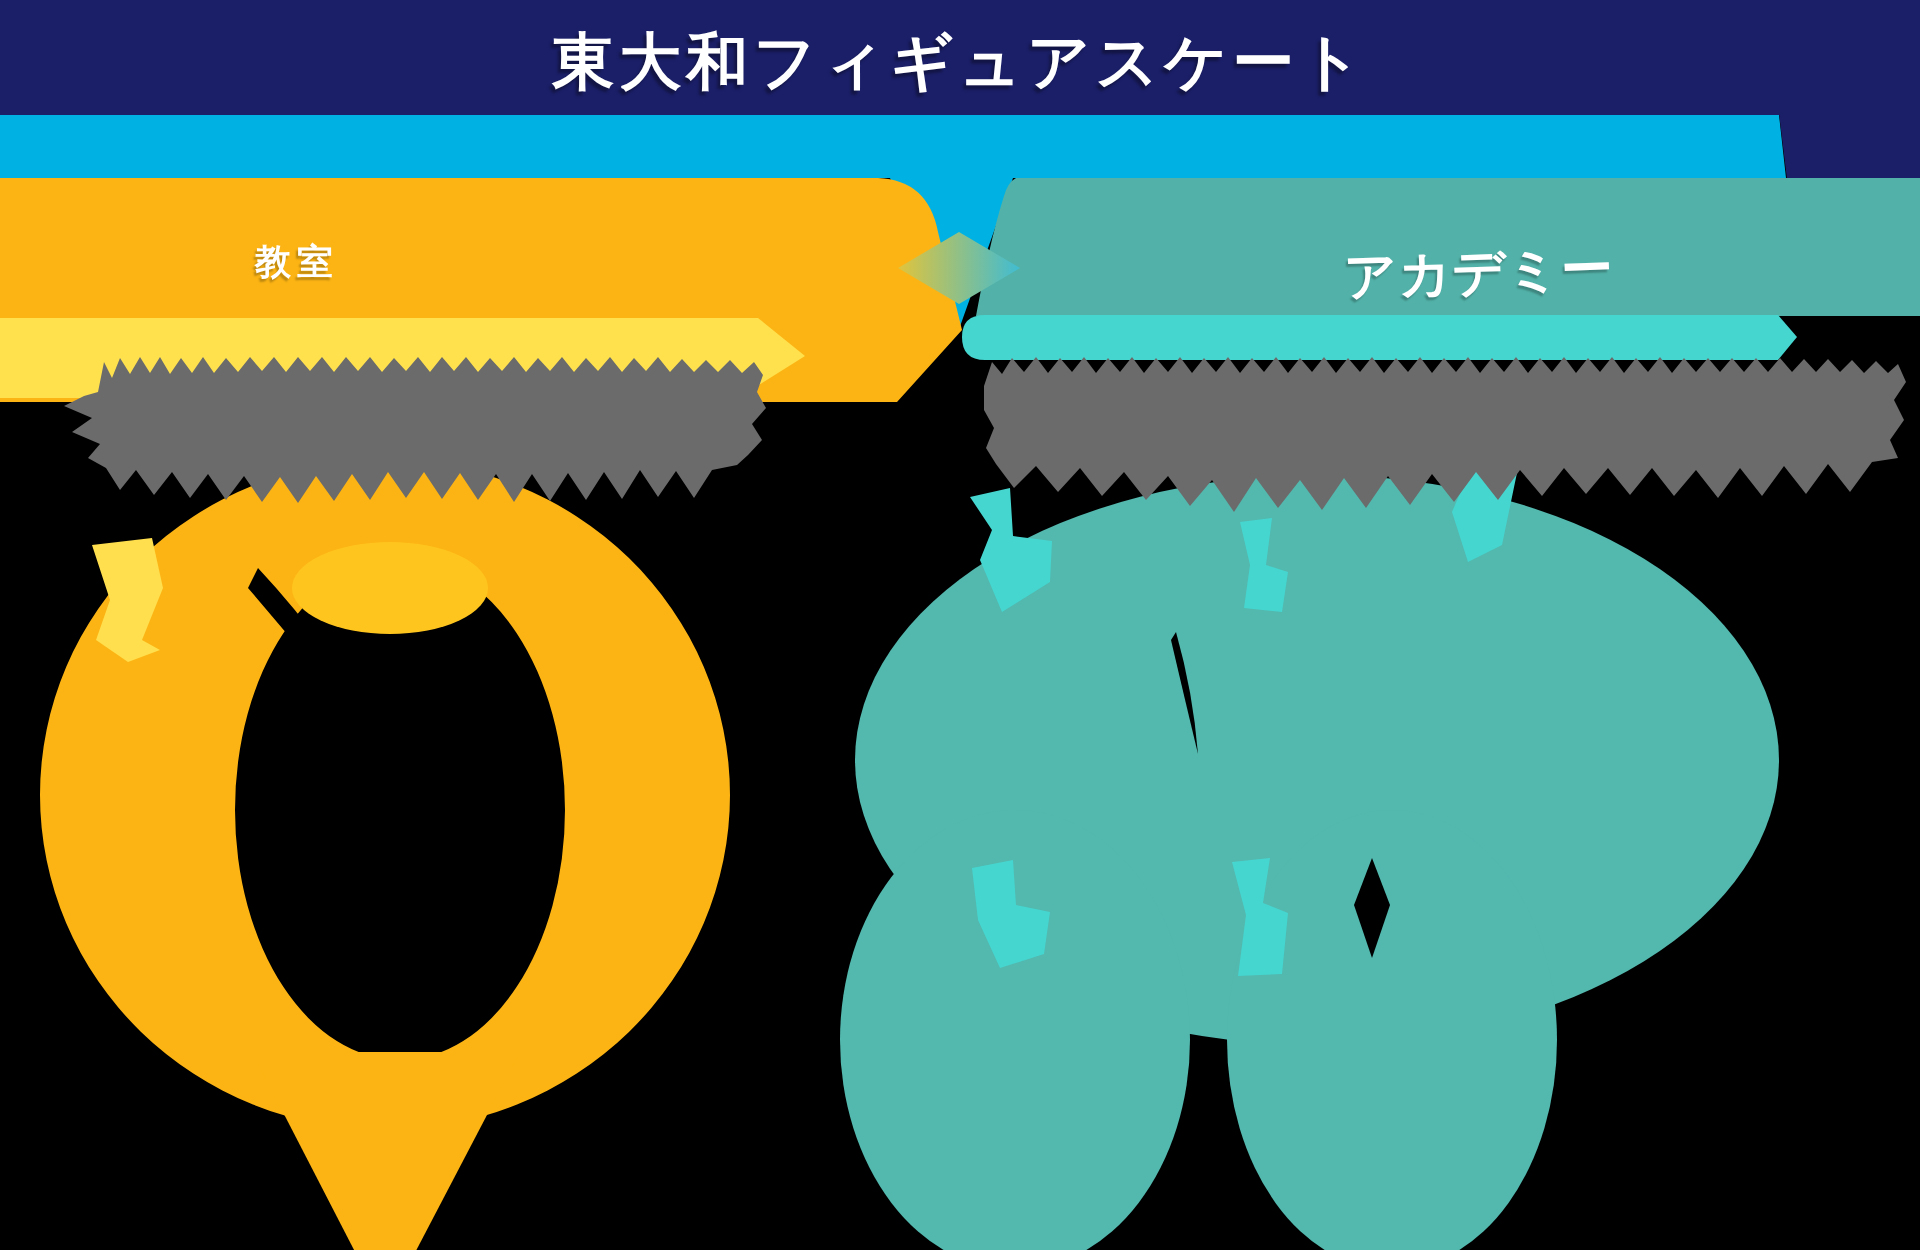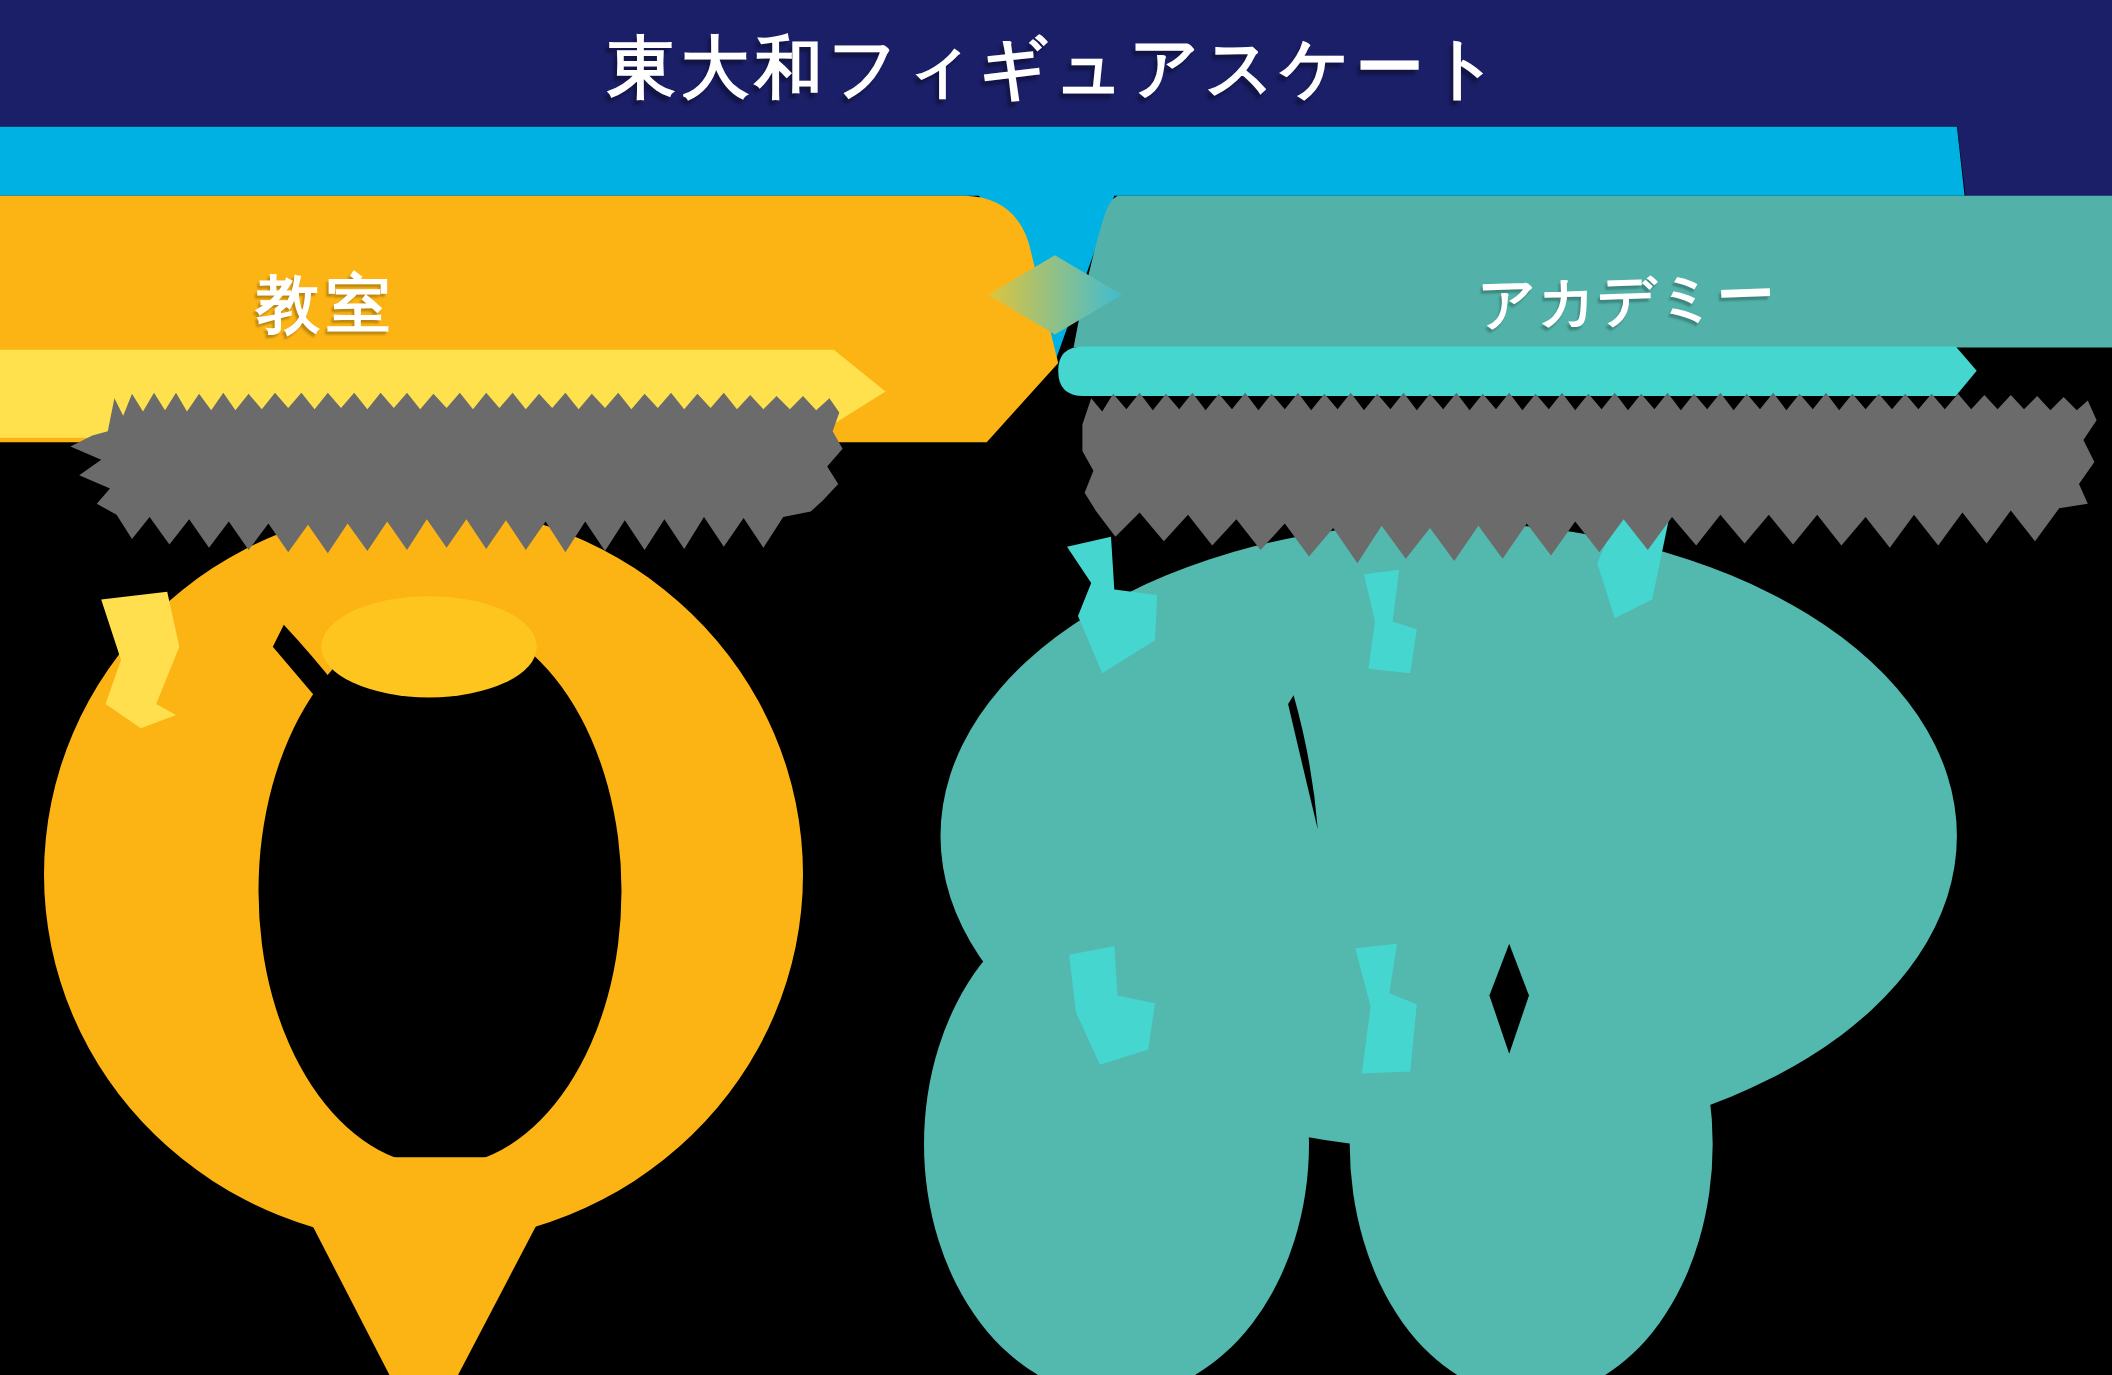--- a/index.html
+++ b/index.html
@@ -32,21 +32,21 @@
   }
   .title{
     left:0;top:20px;width:1920px;
     text-align:center;
     font-size:62px;
     letter-spacing:5px;
   }
   .label-left{
     left:172px;top:238px;width:250px;
     text-align:center;
-    font-size:58px;
+    font-size:36px;
     letter-spacing:6px;
     text-shadow:-2px 3px 2px rgba(0,0,0,0.25);
   }
   .label-right{
     left:1334px;top:238px;width:290px;
     text-align:center;
     font-size:52px;
     letter-spacing:1px;
     transform:rotate(-2deg);
     text-shadow:-2px 3px 2px rgba(0,0,0,0.25);

